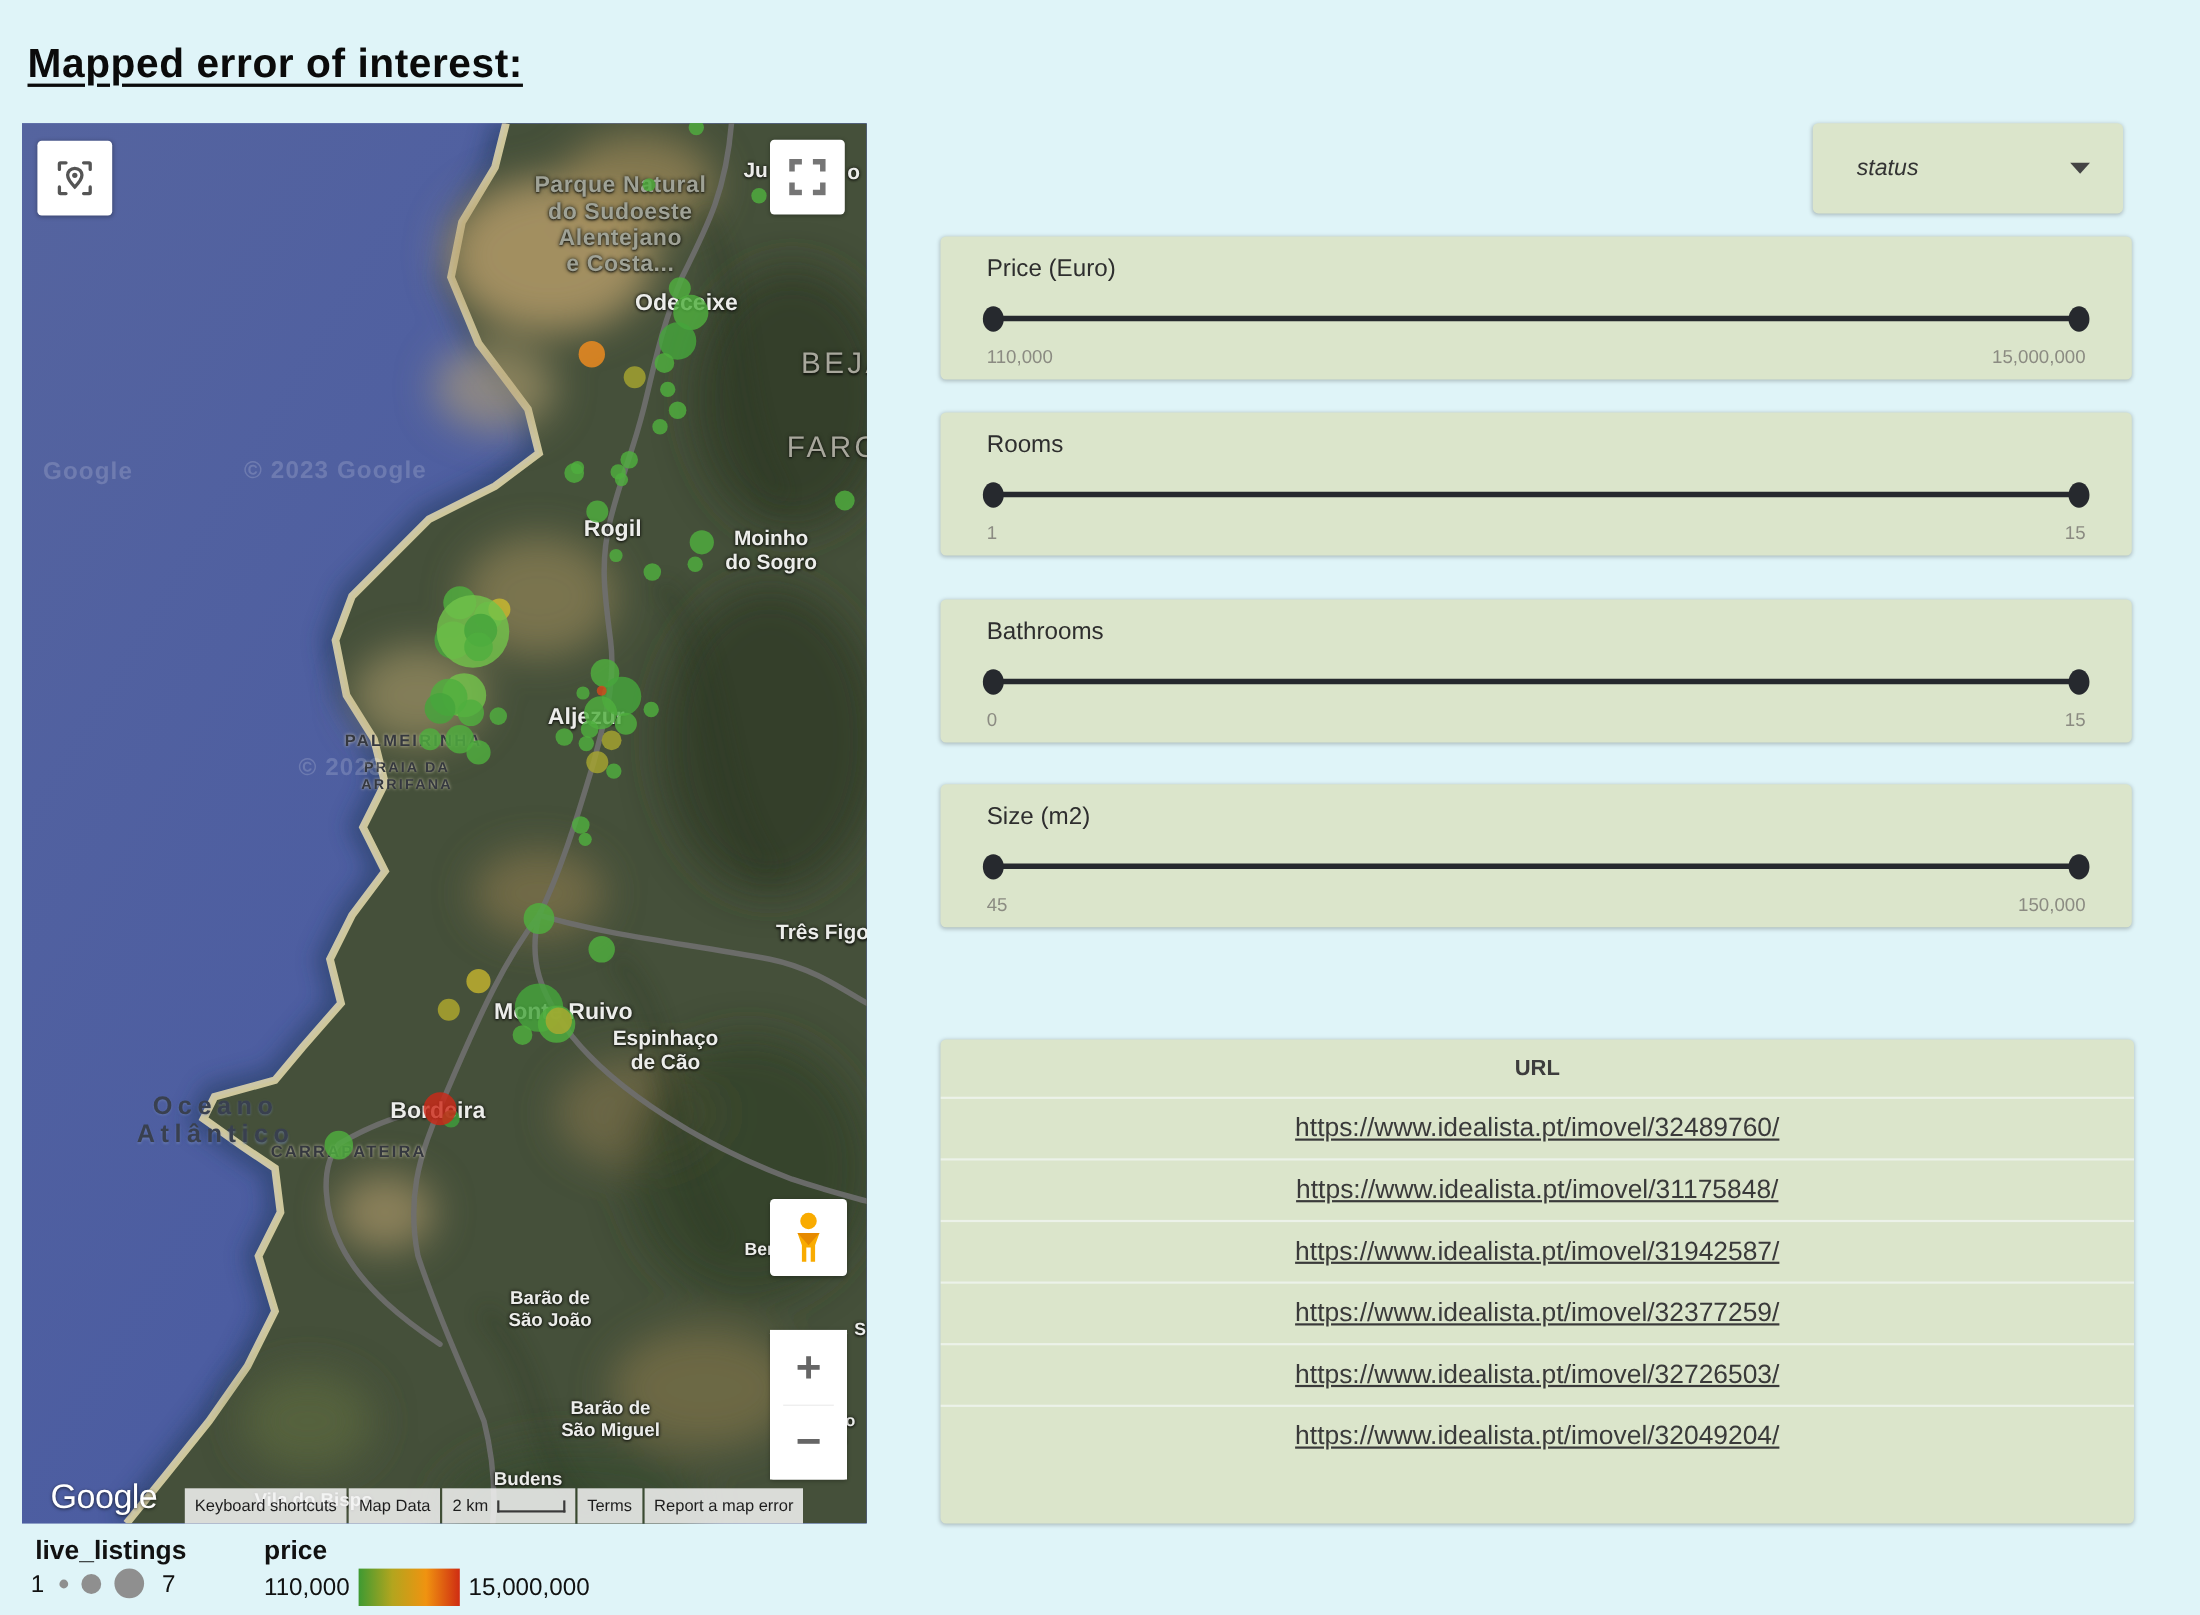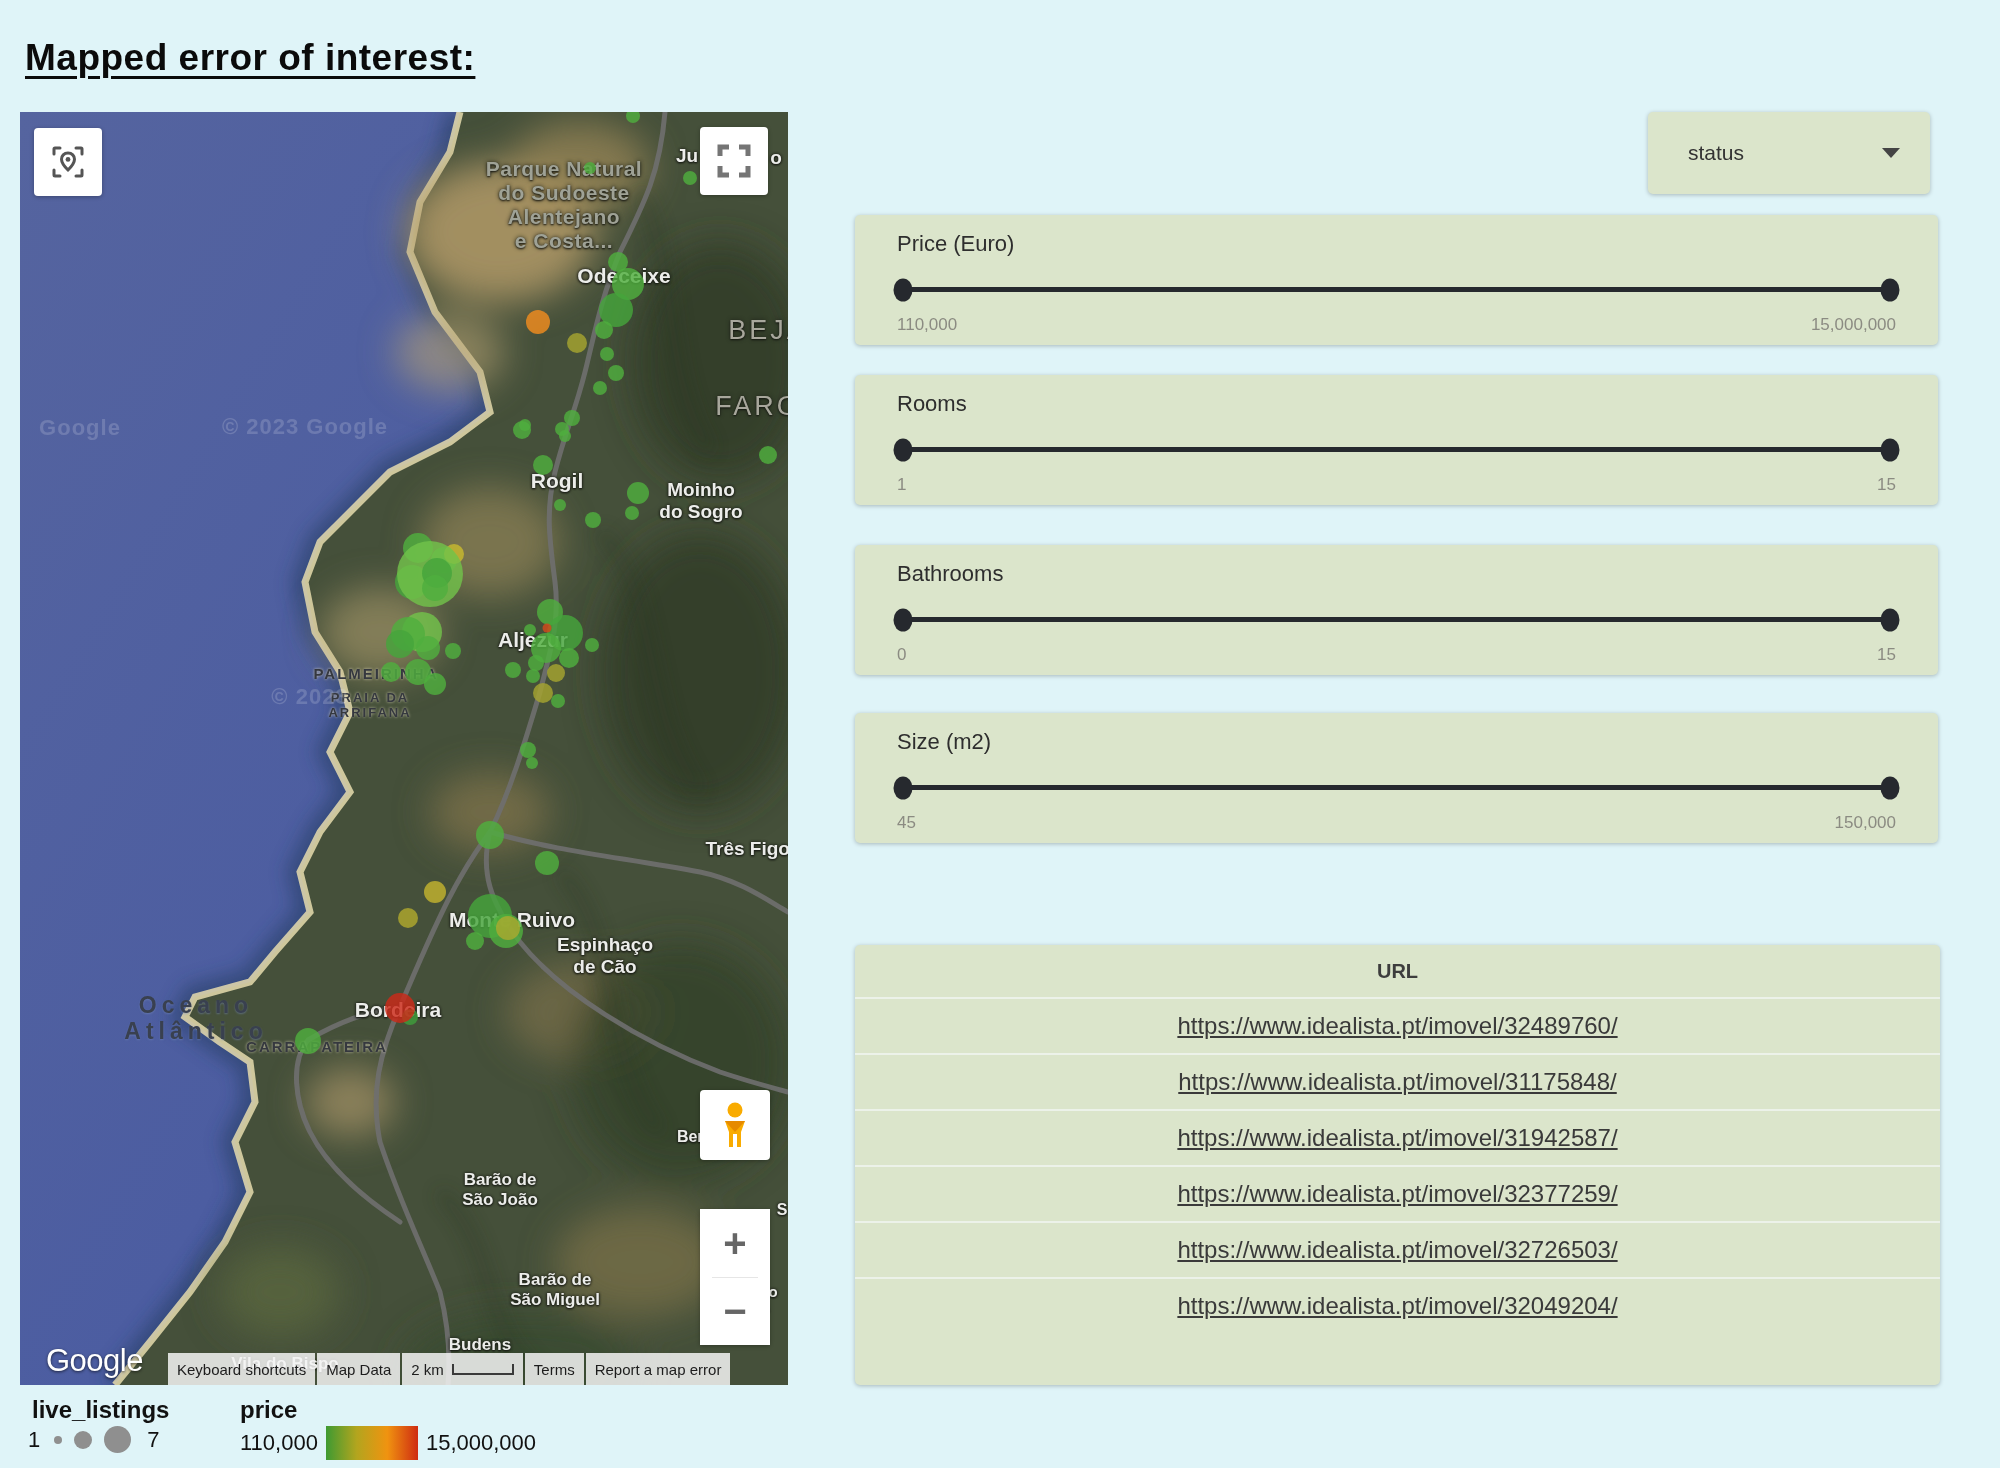--- a/index.html
+++ b/index.html
@@ -44,21 +44,21 @@
   .glogo{position:absolute;left:26px;bottom:6px;color:#fff;font-size:31px;font-weight:500;letter-spacing:-.5px;
     text-shadow:0 1px 3px rgba(0,0,0,.65);}
   .attrbar{position:absolute;right:0;bottom:0;left:148px;height:32px;display:flex;align-items:stretch;gap:2px;}
   .attrbar .ai{background:rgba(245,245,245,.85);color:#1d1d1d;font-size:15px;display:flex;align-items:center;
     padding:12px 9px;white-space:nowrap;}
   .scalebr{display:inline-block;width:58px;height:9px;border:2px solid #3a3a3a;border-top:none;margin-left:8px;}
   
   .card{
     position:absolute;background:#dbe5cb;border-radius:5px;box-shadow:0 1px 4px rgba(0,0,0,.25);
   }
-  .status-dd{left:1648px;top:112px;width:282px;height:82px;display:flex;align-items:center;cursor:pointer;}
+  .status-dd{left:1648px;top:112px;width:282px;height:82px;display:flex;align-items:center;cursor:pointer;font-style:italic;}
   .status-dd .dd-label{font-size:21px;color:#333;margin-left:40px;flex:1;}
   .status-dd .caret{width:0;height:0;border-left:9px solid transparent;border-right:9px solid transparent;
     border-top:10px solid #444;margin-right:30px;}
   .slider-card{left:855px;width:1083px;height:130px;}
   .slider-card .sl-title{position:absolute;left:42px;top:16px;font-size:22px;color:#2e2e2e;}
   .sl-rail{position:absolute;left:48px;right:48px;top:72px;height:5px;background:#26292e;border-radius:3px;cursor:pointer;}
   .sl-handle{position:absolute;top:50%;width:19px;height:23px;background:#26292e;border-radius:50%;
     transform:translate(-50%,-50%);cursor:pointer;}
   .sl-handle.h-max{left:100%;}
   .sl-min{position:absolute;left:42px;bottom:10px;font-size:17px;color:#8b8b82;}
@@ -153,21 +153,21 @@
 Alentejano
 e Costa...</div>
       <div class="maplabel lb-town" style="left: 667px; top: 44px;">Ju</div>
       <div class="maplabel lb-town" style="left: 756px; top: 46px;">o</div>
       <div class="maplabel lb-town" style="left: 604px; top: 164px; font-size: 21px;">Odeceixe</div>
       <div class="maplabel lb-big" style="left: 748px; top: 219px;">BEJA</div>
       <div class="maplabel lb-big" style="left: 738px; top: 295px;">FARO</div>
       <div class="maplabel lb-town" style="left: 537px; top: 369px; font-size: 21px;">Rogil</div>
       <div class="maplabel lb-town" style="left: 681px; top: 389px;">Moinho
 do Sogro</div>
-      <div class="maplabel lb-town" style="left: 513px; top: 528px; font-size: 21px;">Aljezur</div>
+      <div class="maplabel lb-town" style="left: 513px; top: 540px; font-size: 21px;">Aljezur</div>
       <div class="maplabel lb-beach" style="left: 356px; top: 562px;">PALMEIRINHA</div>
       <div class="maplabel lb-beach" style="left: 350px; top: 594px; font-size: 13px;">PRAIA DA
 ARRIFANA</div>
       <div class="maplabel lb-town" style="left: 733px; top: 737px;">Três Figos</div>
       <div class="maplabel lb-town" style="left: 492px; top: 808px; font-size: 21px;">Monte Ruivo</div>
       <div class="maplabel lb-town" style="left: 585px; top: 844px;">Espinhaço
 de Cão</div>
       <div class="maplabel lb-town" style="left: 378px; top: 898px; font-size: 21px;">Bordeira</div>
       <div class="maplabel lb-ocean" style="left: 176px; top: 906px;">Oceano
 Atlântico</div>

